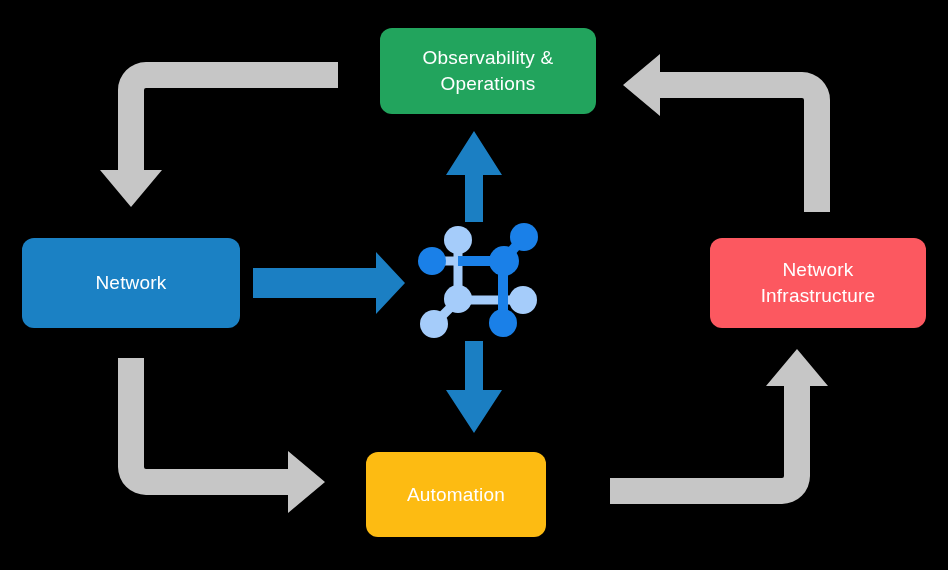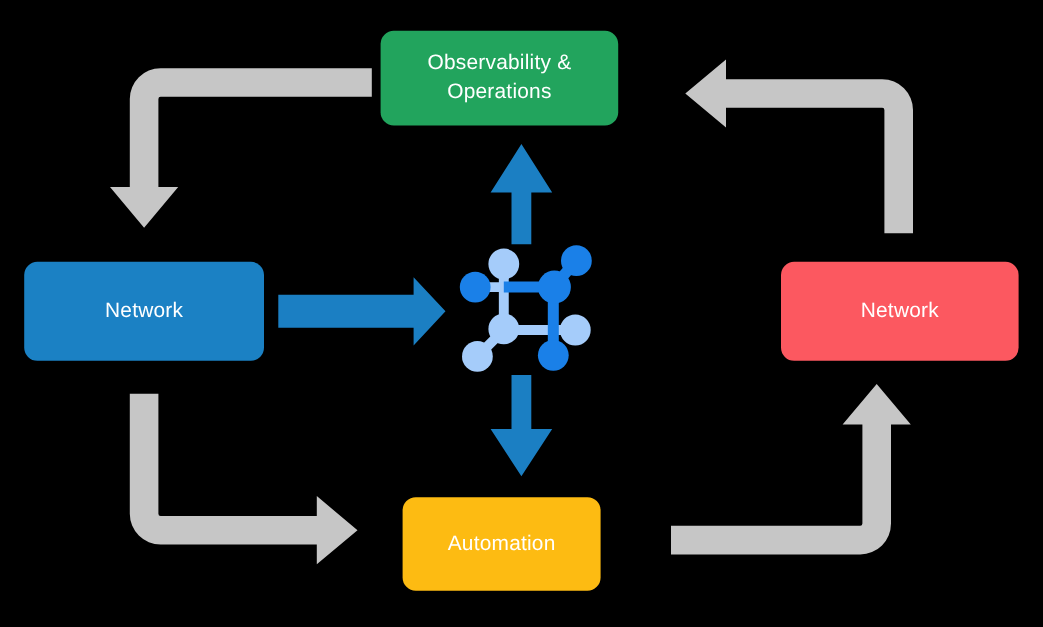--- a/index.html
+++ b/index.html
@@ -26,21 +26,21 @@
     text-align: center;
     color: #ffffff;
     font-size: 19px;
     line-height: 1.35;
     font-weight: 400;
     letter-spacing: 0.2px;
     box-sizing: border-box;
     padding: 6px 10px;
   }
   #box-observability {
-    left: 346px;
+    left: 380px;
     top: 28px;
     width: 216px;
     height: 86px;
     background: #22a45d;
   }
   #box-operations {
     left: 22px;
     top: 238px;
     width: 218px;
     height: 90px;
@@ -148,20 +148,21 @@
 
   <div class="node-box" id="box-operations">
     <span>
       <span class="label-line">Network</span>
     </span>
   </div>
 
   <div class="node-box" id="box-infrastructure">
     <span>
       <span class="label-line">Network</span>
+      <span class="label-line">Infrastructure</span>
     </span>
   </div>
 
   <div class="node-box" id="box-automation">
     <span>
       <span class="label-line">Automation</span>
     </span>
   </div>
 
 </div>

